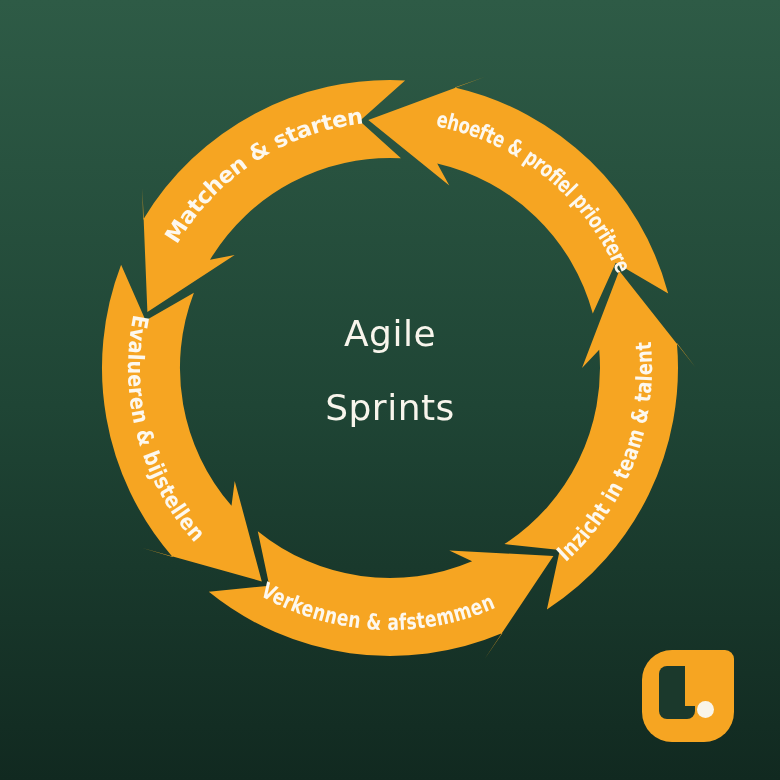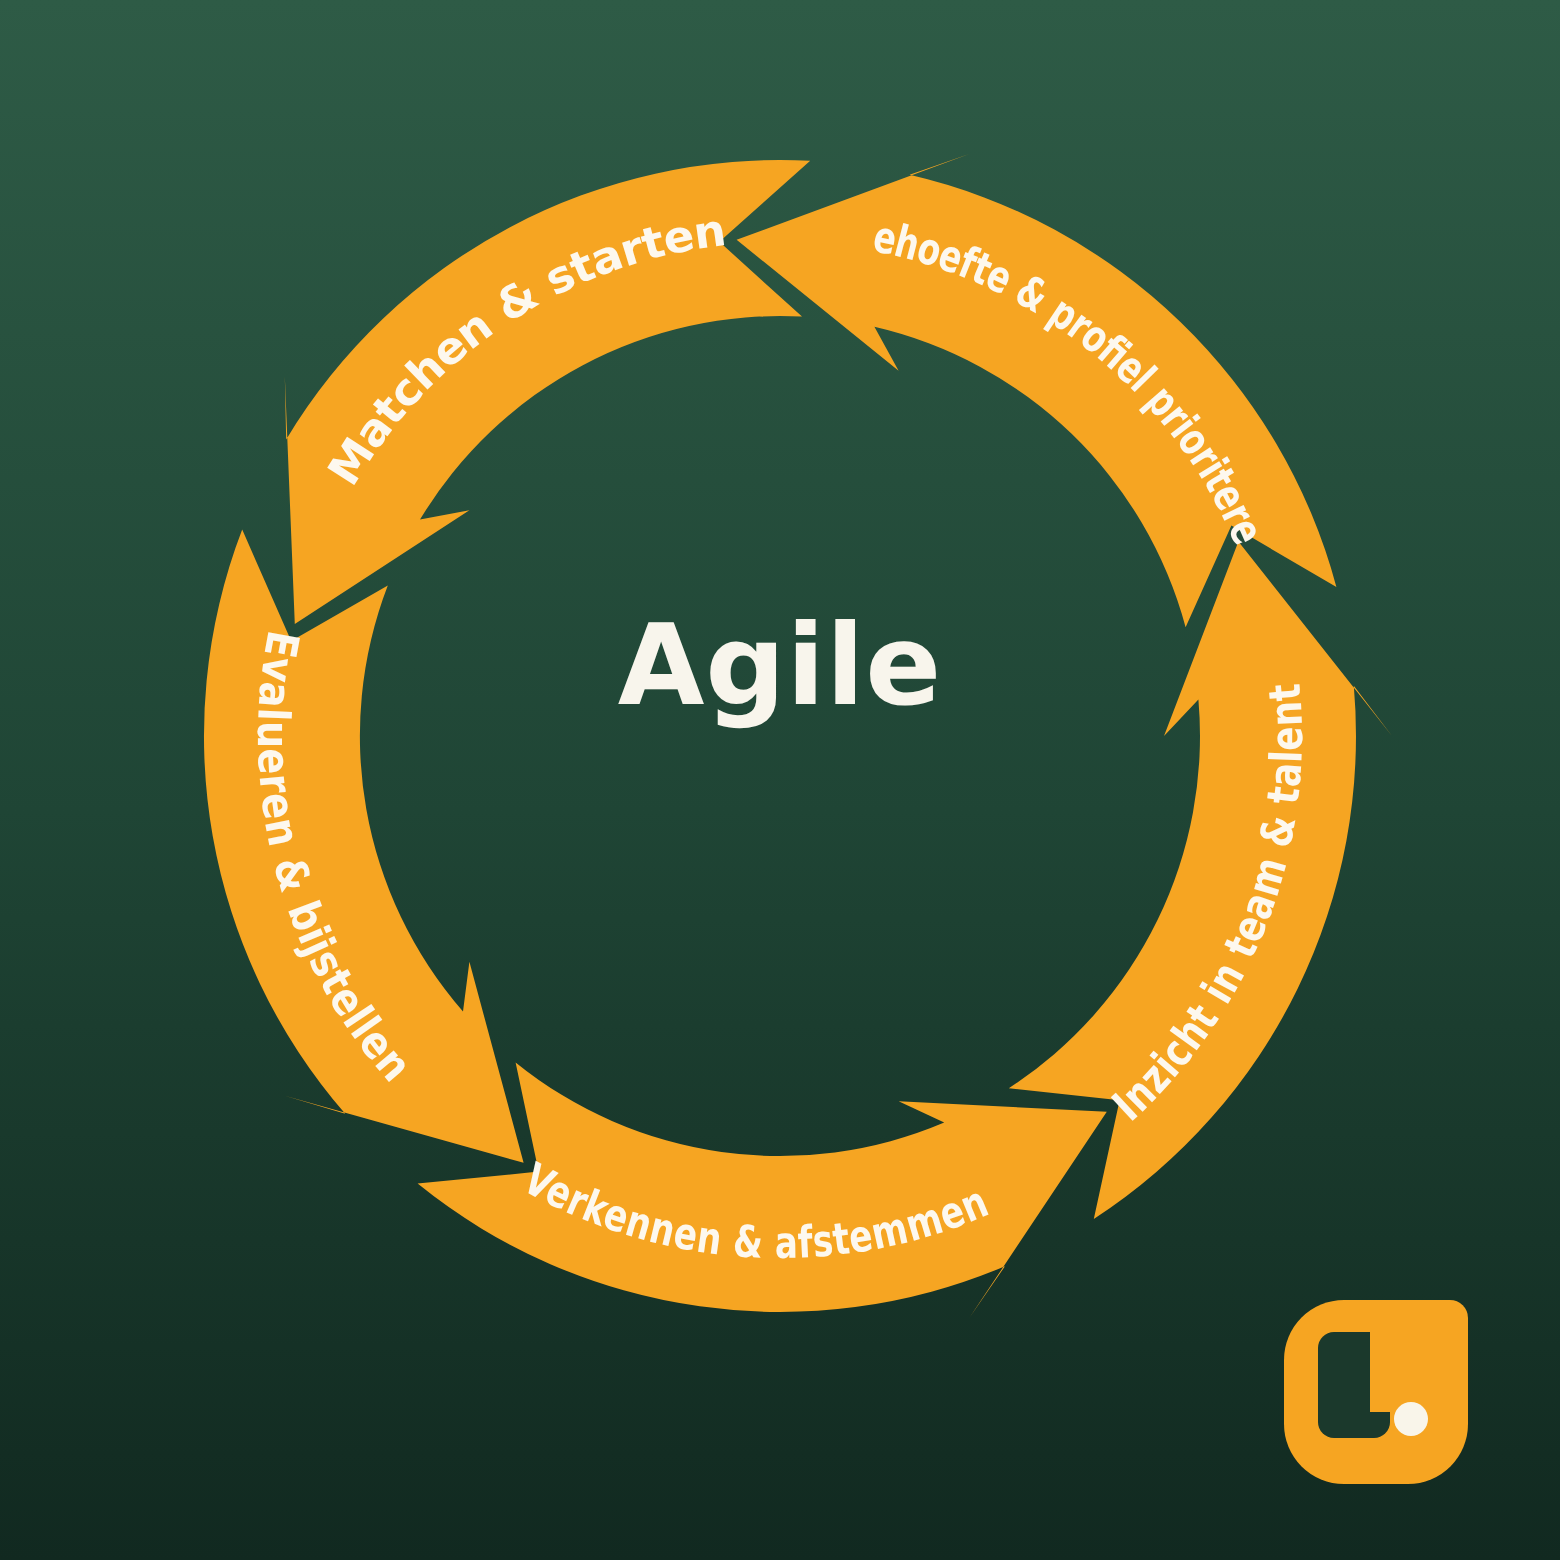--- a/index.html
+++ b/index.html
@@ -27,22 +27,22 @@
   }
   .center-title {
     position: absolute;
     left: 0; right: 0;
     top: 297px;
     text-align: center;
     color: var(--title-text, #F8F5EC);
     pointer-events: none;
   }
   .center-title .line {
-    font-size: 56px;
-    font-weight: bold;
+    font-size: 36px;
+    font-weight: normal;
     line-height: 74px;
     letter-spacing: 0.5px;
   }
   .logo {
     position: absolute;
     left: 642px;
     top: 650px;
     width: 92px;
     height: 92px;
     background: var(--logo-background, #F6A522);
@@ -93,20 +93,21 @@
         <text class="arc-label" fill="#FDF8EE"><textPath href="#tp0" xlink:href="#tp0" startOffset="50%" text-anchor="middle" textLength="276" lengthAdjust="spacingAndGlyphs">Behoefte &amp; profiel prioriteren</textPath></text>
         <text class="arc-label" fill="#FDF8EE"><textPath href="#tp1" xlink:href="#tp1" startOffset="50%" text-anchor="middle" textLength="238" lengthAdjust="spacingAndGlyphs">Matchen &amp; starten</textPath></text>
         <text class="arc-label" fill="#FDF8EE"><textPath href="#tp2" xlink:href="#tp2" startOffset="50%" text-anchor="middle" textLength="238" lengthAdjust="spacingAndGlyphs">Evalueren &amp; bijstellen</textPath></text>
         <text class="arc-label" fill="#FDF8EE"><textPath href="#tp3" xlink:href="#tp3" startOffset="50%" text-anchor="middle" textLength="238" lengthAdjust="spacingAndGlyphs">Verkennen &amp; afstemmen</textPath></text>
         <text class="arc-label" fill="#FDF8EE"><textPath href="#tp4" xlink:href="#tp4" startOffset="50%" text-anchor="middle" textLength="238" lengthAdjust="spacingAndGlyphs">Inzicht in team &amp; talent</textPath></text>
       </g>
   </svg>
 
   <div class="center-title">
     <div class="line">Agile</div>
+    <div class="line">Sprints</div>
   </div>
 
   <div class="logo">
     <span class="logo-l"></span>
     <span class="logo-dot"></span>
   </div>
 
 </div>
 
 </body></html>

